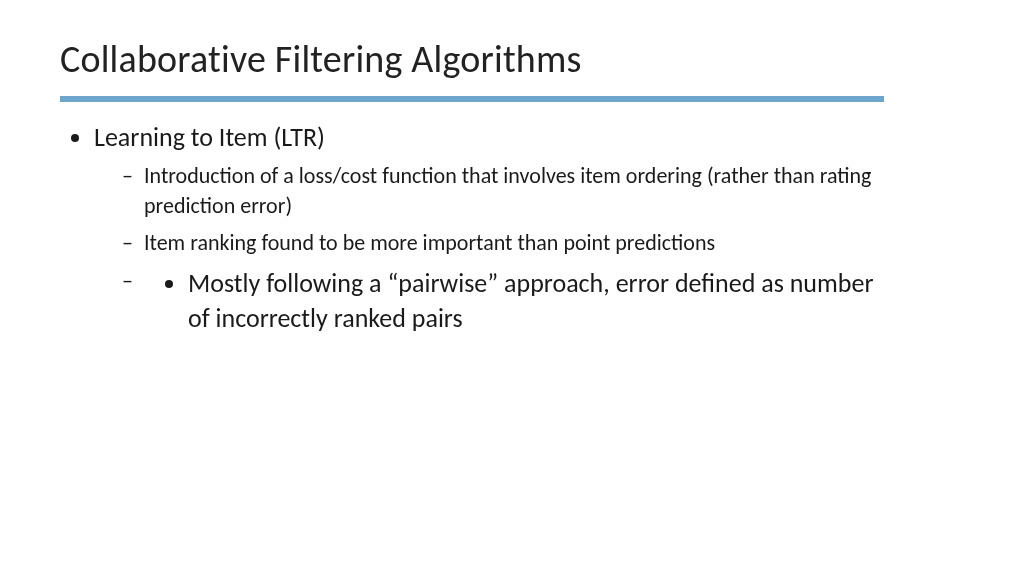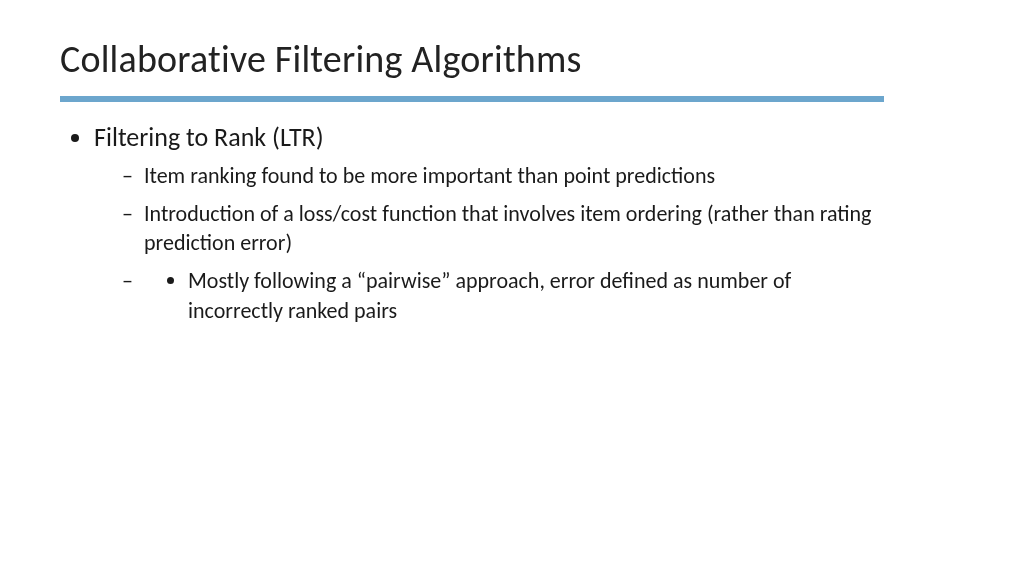--- a/index.html
+++ b/index.html
@@ -6,38 +6,38 @@
   html, body { width: 1024px; height: 576px; background: #ffffff; font-family: "Segoe UI", "Calibri", Arial, sans-serif; color: #1a1a1a; }
   .slide { width: 944px; height: 576px; padding: 36px 60px 40px 60px; position: relative; }
   .title { font-size: 38px; font-weight: 400; color: #222; margin-bottom: 14px; letter-spacing: 0.2px; }
   .rule { height: 6px; background: #6ca6cd; width: 100%; margin-bottom: 18px; }
   ul.top { list-style: disc; padding-left: 34px; }
   ul.top > li { font-size: 26px; font-weight: 400; line-height: 1.35; margin-bottom: 4px; }
   ul.sub { list-style: none; padding-left: 28px; margin-top: 6px; }
   ul.sub > li { font-size: 22px; font-weight: 400; line-height: 1.35; margin-bottom: 8px; position: relative; padding-left: 22px; }
   ul.sub > li::before { content: "–"; position: absolute; left: 0; top: 0; }
   ul.subsub { list-style: disc; padding-left: 44px; margin-top: 6px; }
-  ul.subsub > li { font-size: 22px; font-weight: 400; line-height: 1.35; margin-bottom: 6px; }
+  ul.subsub > li { font-size: 26px; font-weight: 400; line-height: 1.35; margin-bottom: 6px; }
 </style>
 </head>
 <body>
 
 <div class="slide">
   <h1 class="title">Collaborative Filtering Algorithms</h1>
   <div class="rule"></div>
 
   <ul class="top">
     <li>
-      <span>Filtering to Rank (LTR)</span>
+      <span>Learning to Item (LTR)</span>
       <ul class="sub">
         <li>
-          <span>Item ranking found to be more important than point predictions</span>
+          <span>Introduction of a loss/cost function that involves item ordering (rather than rating prediction error)</span>
         </li>
         <li>
-          <span>Introduction of a loss/cost function that involves item ordering (rather than rating prediction error)</span>
+          <span>Item ranking found to be more important than point predictions</span>
         </li>
         <li>
           <ul class="subsub">
             <li>
               <span>Mostly following a “pairwise” approach, error defined as number of incorrectly ranked pairs</span>
             </li>
           </ul>
         </li>
       </ul>
     </li>

